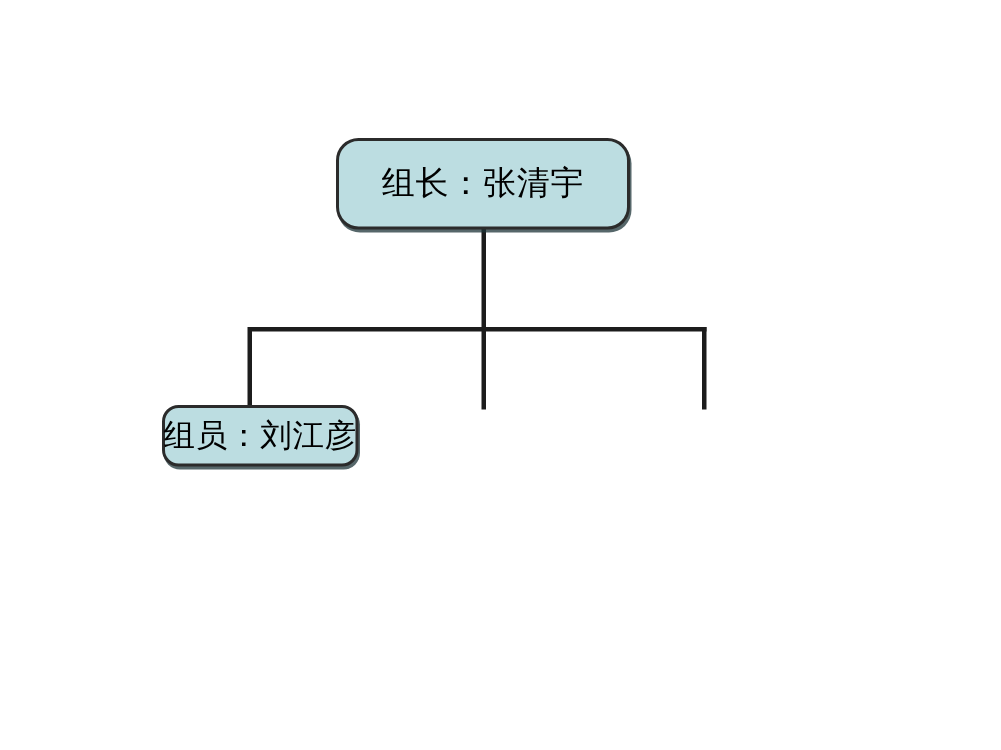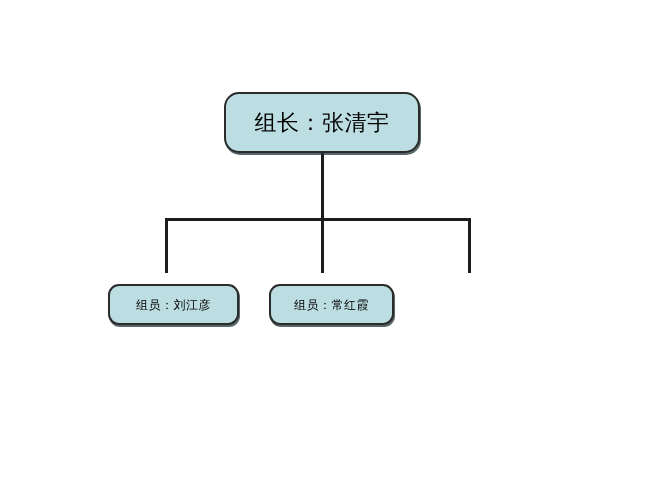--- a/index.html
+++ b/index.html
@@ -58,23 +58,23 @@
   .node.root {
     left: 224px;
     top: 92px;
     width: 196px;
     height: 61px;
     font-size: 22px;
     border-radius: 15px;
   }
 
   .node.child {
-    top: 284px;
+    top: 270px;
     height: 41px;
-    font-size: 12px;
+    font-size: 21px;
     border-radius: 11px;
     align-items: center;
   }
 
   #node-child-0 { left: 108px; width: 131px; }
   #node-child-1 { left: 269px; width: 125px; }
   #node-child-2 { left: 424px; width: 119px; }
 
   .node-label { line-height: 1; }
 </style>
@@ -90,18 +90,15 @@
   <div class="conn conn-v" id="drop-right"></div>
 
   <div class="node root" id="node-root">
     <span class="node-label">组长：张清宇</span>
   </div>
 
   <div class="node child" id="node-child-0">
     <span class="node-label">组员：刘江彦</span>
   </div>
 
-  <div class="node child" id="node-child-1">
-    <span class="node-label">组员：常红霞</span>
-  </div>
 
 
 </div>
 
 </body></html>

